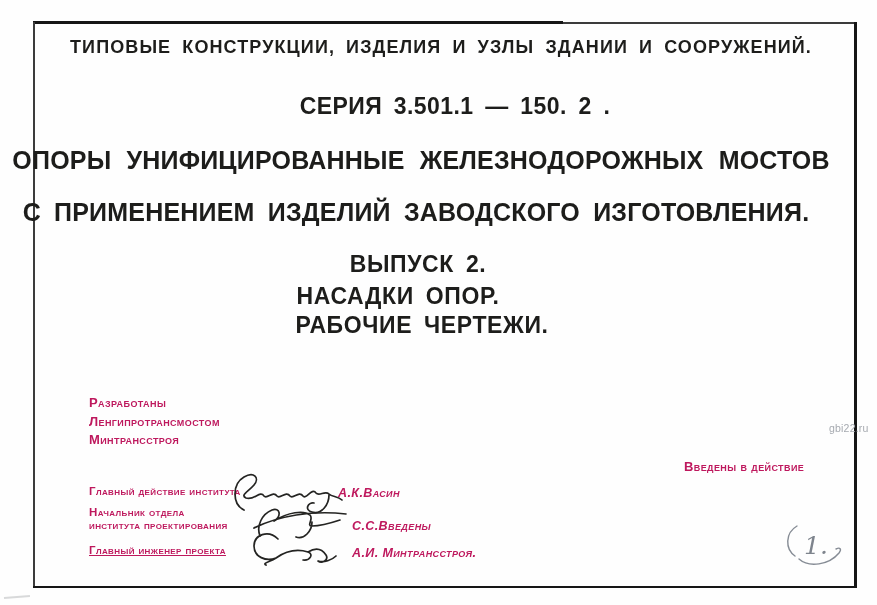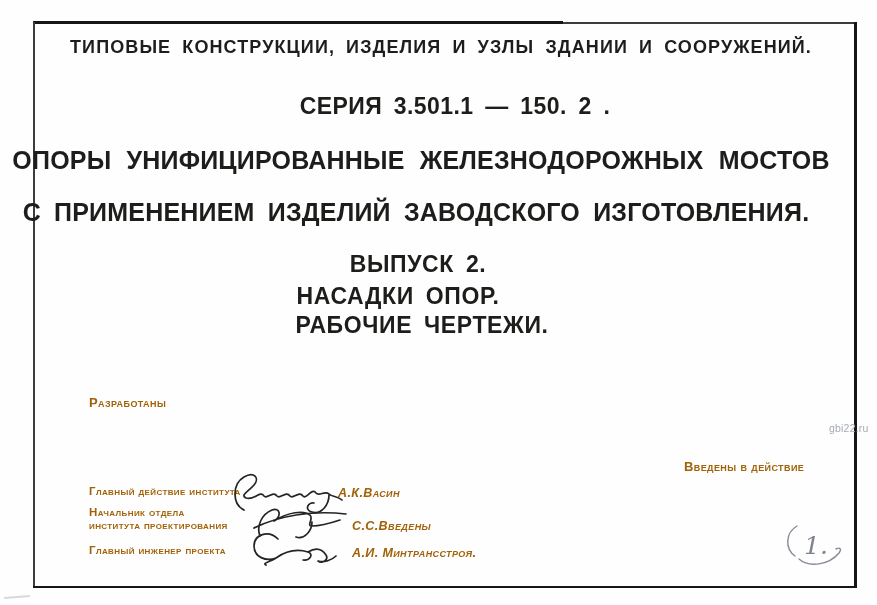--- a/index.html
+++ b/index.html
@@ -14,21 +14,21 @@
   .line.faint{background:#c7c9cb;}
   
   .abs{position:absolute;white-space:nowrap;}
   .hc{position:absolute;white-space:nowrap;transform:translateX(-50%) scaleY(1.06);transform-origin:top center;}
   .hand{font-weight:700;color:#1d1d1b;}
   .doc-header{font-size:18px;letter-spacing:1.1px;word-spacing:5px;}
   .doc-series{font-size:23px;letter-spacing:.4px;word-spacing:5px;}
   .doc-title{font-size:25px;letter-spacing:.2px;word-spacing:8px;}
   .doc-mid{font-size:23px;letter-spacing:.6px;word-spacing:5px;}
   
-  .sc{font-variant:small-caps;font-weight:700;color:#a16207;letter-spacing:.4px;}
+  .sc{font-variant:small-caps;font-weight:700;color:#be185d;letter-spacing:.4px;}
   .blk{font-size:13px;line-height:18.5px;}
   .role{font-size:11.5px;line-height:12.5px;}
   .name{font-size:12.5px;font-style:italic;}
   .wm{position:absolute;font-size:10.5px;color:#a6aab0;letter-spacing:.2px;font-weight:400;}
   svg{position:absolute;overflow:visible;}
   .ink-stroke{fill:none;stroke:#242422;stroke-width:1.7;stroke-linecap:round;stroke-linejoin:round;}
   .pencil-stroke{fill:none;stroke:#868c95;stroke-width:1.4;stroke-linecap:round;}
   .pencil-text{font-family:"DejaVu Serif","Liberation Serif",serif;font-style:italic;font-size:25px;fill:#7e848d;}
 </style>
 </head>
@@ -52,37 +52,39 @@
   <div class="hc hand doc-title" style="left:416px;top:197px;word-spacing:6px;">С ПРИМЕНЕНИЕМ ИЗДЕЛИЙ ЗАВОДСКОГО ИЗГОТОВЛЕНИЯ.</div>
 
   <div class="hc hand doc-mid" style="left:418px;top:250px;">ВЫПУСК 2.</div>
 
   <div class="hc hand doc-mid" style="left:398px;top:282px;">НАСАДКИ ОПОР.</div>
 
   <div class="hc hand doc-mid" style="left:422px;top:311px;">РАБОЧИЕ ЧЕРТЕЖИ.</div>
 
   <div class="abs blk sc" style="left:89px;top:394px;">
     <div>Разработаны</div>
+    <div>Ленгипротрансмостом</div>
+    <div>Минтрансстроя</div>
   </div>
 
 
   <div class="abs blk sc" style="left:684px;top:458px;">Введены в действие</div>
 
   <div class="wm" style="left:829px;top:422px;">gbi22.ru</div>
 
   <div class="abs role sc" style="left:89px;top:485px;">Главный действие института</div>
   <div class="abs name sc" style="left:338px;top:486px;">А.К.Васин</div>
 
   <div class="abs role sc" style="left:89px;top:506px;">
     <div>Начальник отдела</div>
     <div>института проектирования</div>
   </div>
   <div class="abs name sc" style="left:352px;top:519px;">С.С.Введены</div>
 
-  <div class="abs role sc" style="left:89px;top:544px;">Главный инженер проекта</div>
+  <div class="abs role sc" style="left:89px;top:544px;text-decoration:underline;">Главный инженер проекта</div>
   <div class="abs name sc" style="left:352px;top:546px;">А.И. Минтрансстроя.</div>
 
   <svg style="left:228px;top:470px;" width="118" height="48" viewBox="0 0 118 48">
     <path class="ink-stroke" d="M16,40 C4,34 4,14 16,7 C26,1 32,8 26,15 C20,22 12,25 18,28 C26,31 32,20 36,26 C39,30 45,20 49,26 C52,30 58,20 62,26 C65,30 71,20 75,26 C78,30 84,17 88,23 C91,27 97,20 101,24 C104,27 110,26 114,30 M101,25 C101,34 94,45 84,42 C76,40 80,32 86,33"></path>
   </svg>
 
   <svg style="left:250px;top:500px;" width="100" height="44" viewBox="0 0 100 44">
     <path class="ink-stroke" d="M10,36 C6,26 12,14 22,10 C30,7 32,16 24,21 C38,12 54,10 60,15 C64,19 56,26 62,26 C70,26 78,24 90,20 M4,28 C28,16 62,10 96,14 M62,22 C62,31 54,40 46,37"></path>
   </svg>
 

